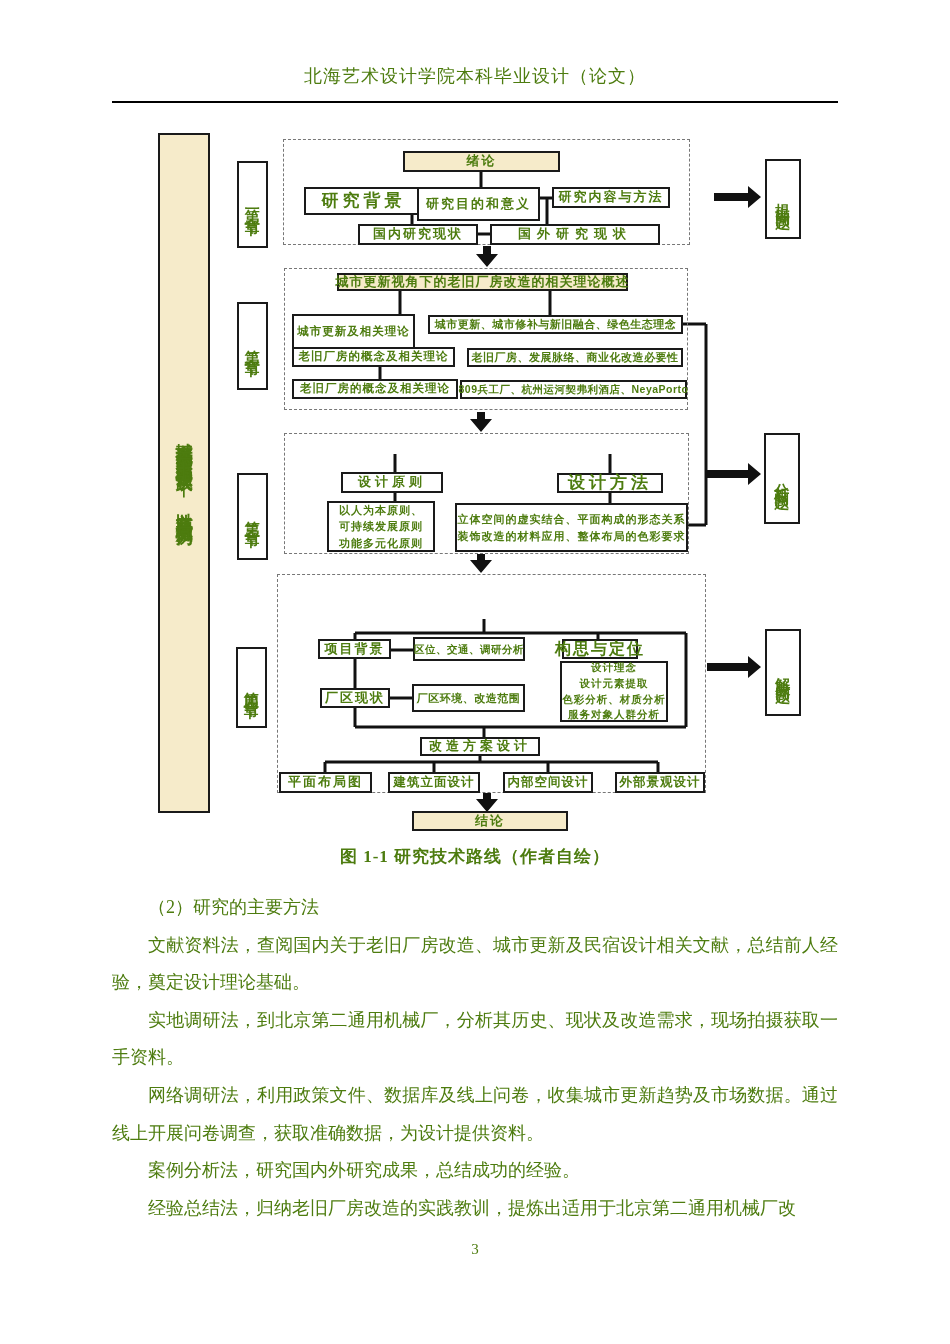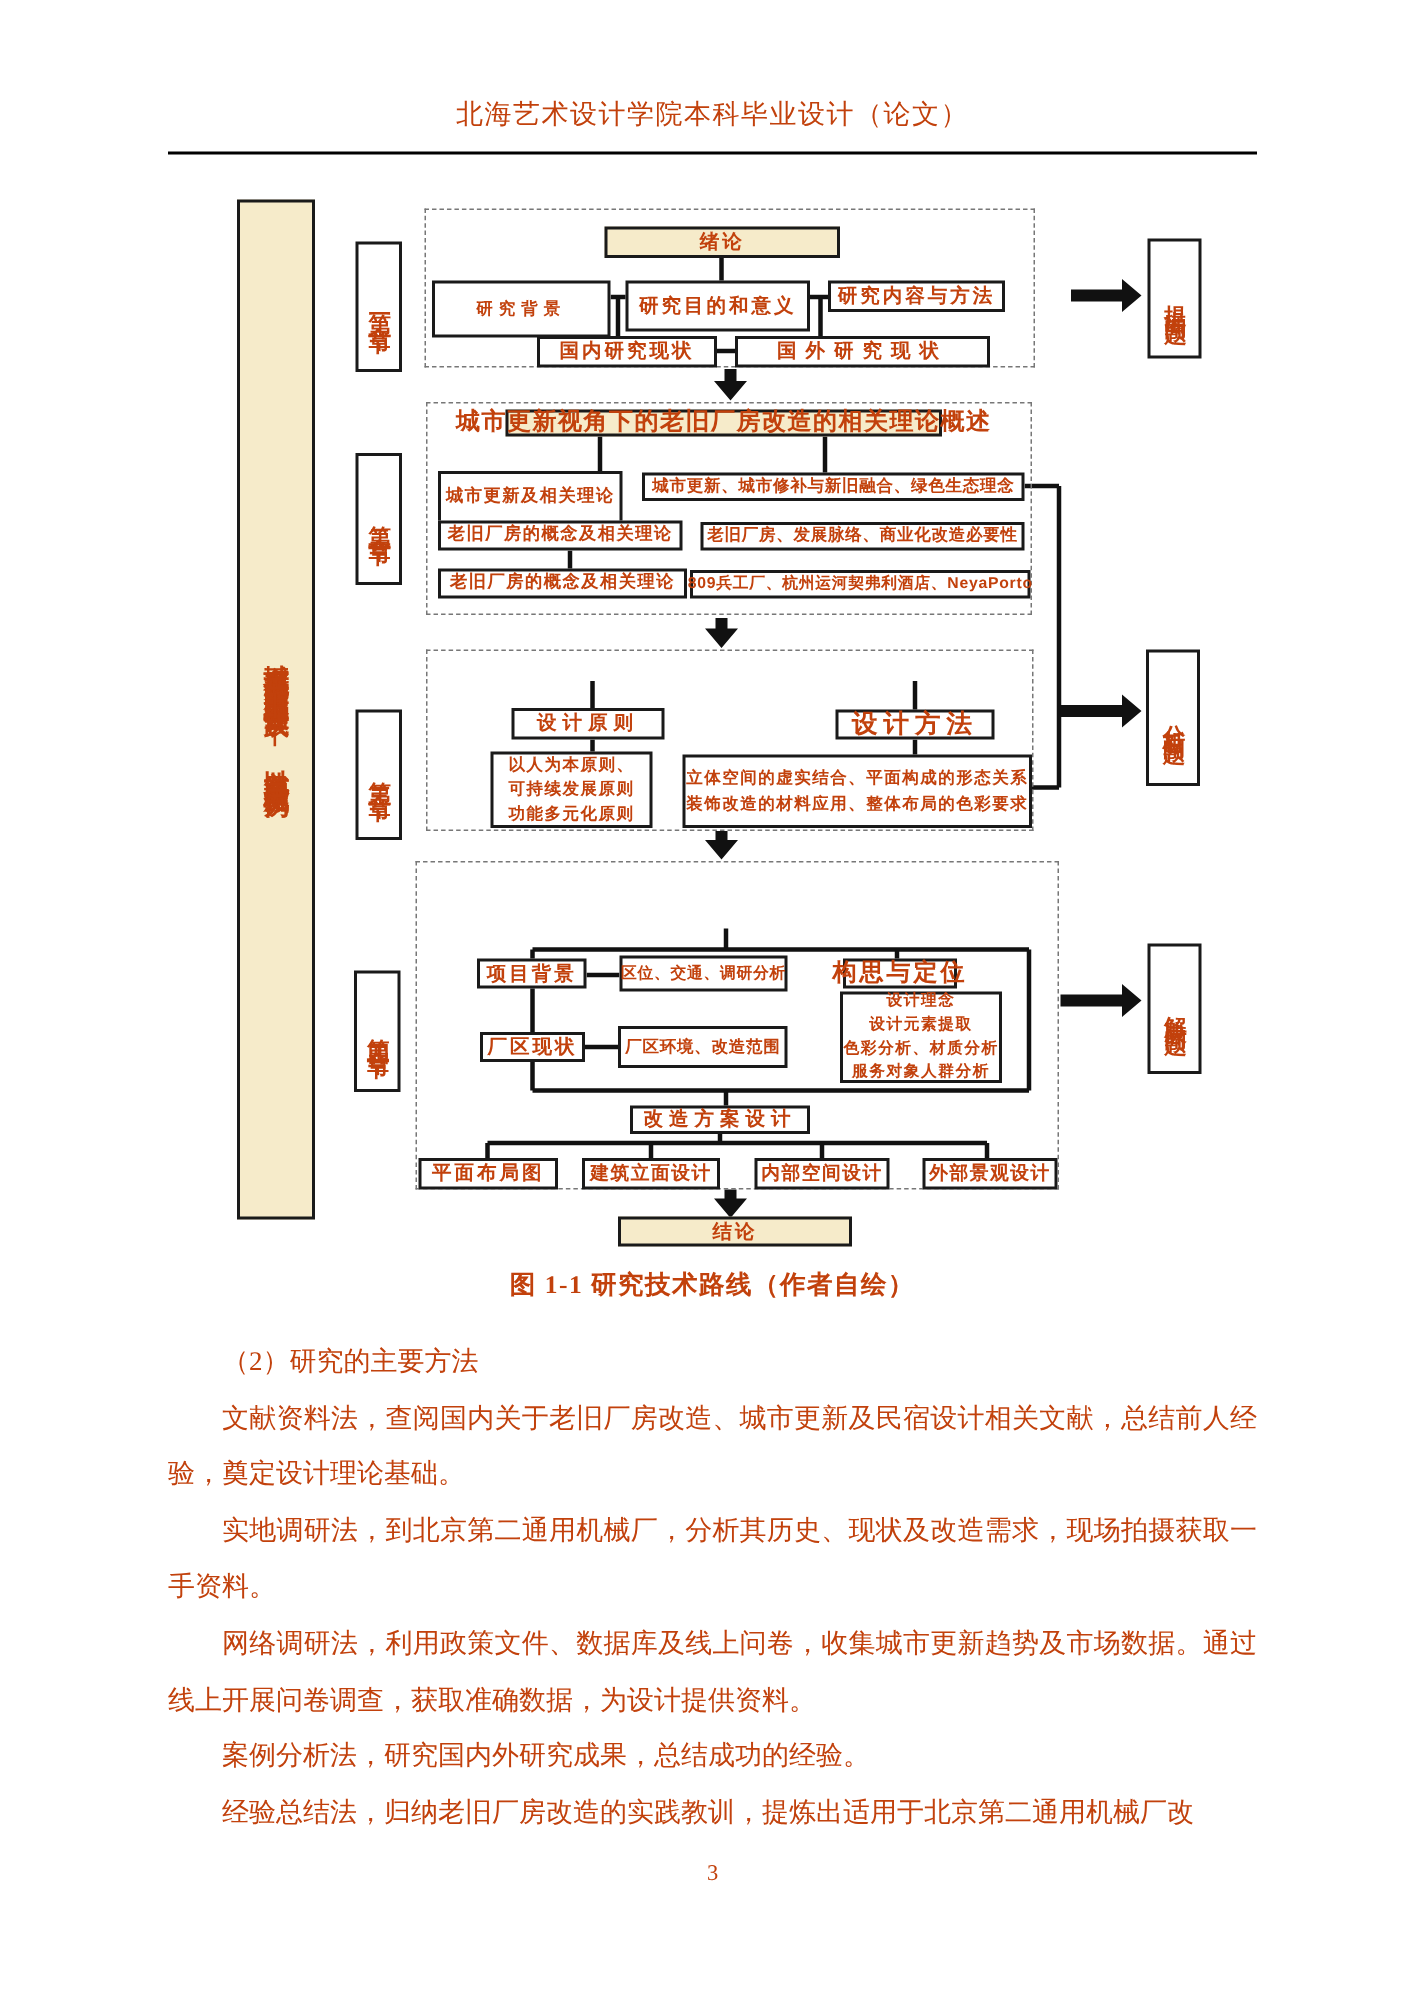--- a/index.html
+++ b/index.html
@@ -1,20 +1,20 @@
 <!DOCTYPE html>
 <html><head>
 <meta charset="utf-8">
 <style>
   * { margin:0; padding:0; box-sizing:border-box; }
   html,body { background:#e8e8e8; }
   .page {
     position:relative; width:950px; height:1344px; margin:0 auto;
     background:#ffffff; overflow:hidden;
-    font-family:"Liberation Serif", serif; color:#c2410c;
+    font-family:"Liberation Serif", serif; color:#4d7c0f;
   }
   .hdr {
     position:absolute; top:64px; left:0; width:950px;
     text-align:center; font-size:18px; letter-spacing:1px;
   }
   .hdr-rule { position:absolute; top:101px; left:112px; width:726px; height:2px; background:#000; }
   svg.wires { position:absolute; left:0; top:0; pointer-events:none; }
   .box {
     position:absolute; border:2px solid #1a1a1a; background:#fff;
     display:flex; align-items:center; justify-content:center;
@@ -111,27 +111,27 @@
   <div class="box vert" style="left:237px;top:161px;width:31px;height:87px;font-size:15px">第一章节</div>
   <div class="box vert" style="left:237px;top:302px;width:31px;height:88px;font-size:15px">第二章节</div>
   <div class="box vert" style="left:237px;top:473px;width:31px;height:87px;font-size:15px">第三章节</div>
   <div class="box vert" style="left:236px;top:647px;width:31px;height:81px;font-size:15px">第四章节</div>
 
   <div class="box vert" style="left:765px;top:159px;width:36px;height:80px;font-size:15px">提出问题</div>
   <div class="box vert" style="left:764px;top:433px;width:36px;height:91px;font-size:15px">分析问题</div>
   <div class="box vert" style="left:765px;top:629px;width:36px;height:87px;font-size:15px">解决问题</div>
 
   <div class="box tan" style="left:403px;top:151px;width:157px;height:21px;font-size:13px">绪论</div>
-  <div class="box" style="left:288px;top:187px;width:119px;height:38px;font-size:11px;letter-spacing:4px">研究背景</div>
+  <div class="box" style="left:304px;top:187px;width:119px;height:28px;font-size:17px;letter-spacing:4px">研究背景</div>
   <div class="box" style="left:417px;top:187px;width:123px;height:34px;font-size:13px">研究目的和意义</div>
   <div class="box" style="left:552px;top:187px;width:118px;height:21px;font-size:13px">研究内容与方法</div>
   <div class="box" style="left:358px;top:224px;width:120px;height:21px;font-size:13px">国内研究现状</div>
   <div class="box" style="left:490px;top:224px;width:170px;height:21px;font-size:13px;letter-spacing:6px">国外研究现状</div>
 
-  <div class="box tan" style="left:337px;top:273px;width:291px;height:18px;font-size:16px;letter-spacing:1px">城市更新视角下的老旧厂房改造的相关理论概述</div>
+  <div class="box tan" style="left:337px;top:273px;width:291px;height:18px;font-size:13px;letter-spacing:1px">城市更新视角下的老旧厂房改造的相关理论概述</div>
   <div class="box" style="left:292px;top:314px;width:123px;height:36px;font-size:11.5px;letter-spacing:1px">城市更新及相关理论</div>
   <div class="box" style="left:428px;top:315px;width:255px;height:19px;font-size:11px;letter-spacing:0.5px">城市更新、城市修补与新旧融合、绿色生态理念</div>
   <div class="box" style="left:292px;top:347px;width:163px;height:20px;font-size:11.5px;letter-spacing:1px">老旧厂房的概念及相关理论</div>
   <div class="box" style="left:467px;top:348px;width:216px;height:19px;font-size:11px;letter-spacing:0.5px">老旧厂房、发展脉络、商业化改造必要性</div>
   <div class="box" style="left:292px;top:379px;width:166px;height:20px;font-size:11.5px;letter-spacing:1px">老旧厂房的概念及相关理论</div>
   <div class="box" style="left:460px;top:380px;width:227px;height:19px;font-size:10.5px;letter-spacing:0.5px">809兵工厂、杭州运河契弗利酒店、NeyaPorto</div>
 
   <div class="box" style="left:341px;top:472px;width:102px;height:21px;font-size:13px;letter-spacing:4px">设计原则</div>
   <div class="box" style="left:557px;top:473px;width:106px;height:20px;font-size:17px;letter-spacing:4px">设计方法</div>
   <div class="box ml" style="left:327px;top:501px;width:108px;height:51px;font-size:11px">以人为本原则、

